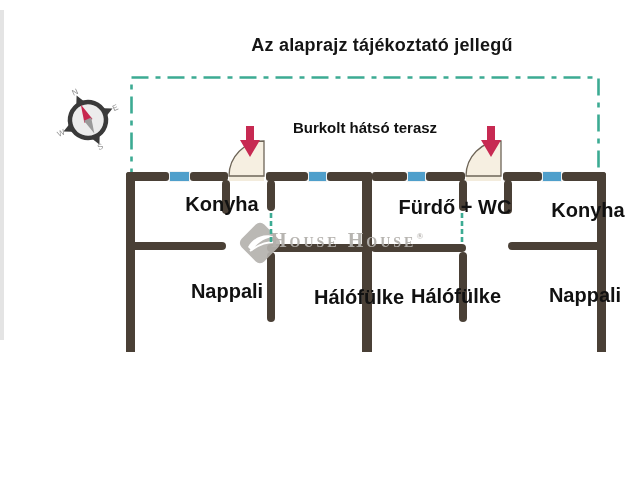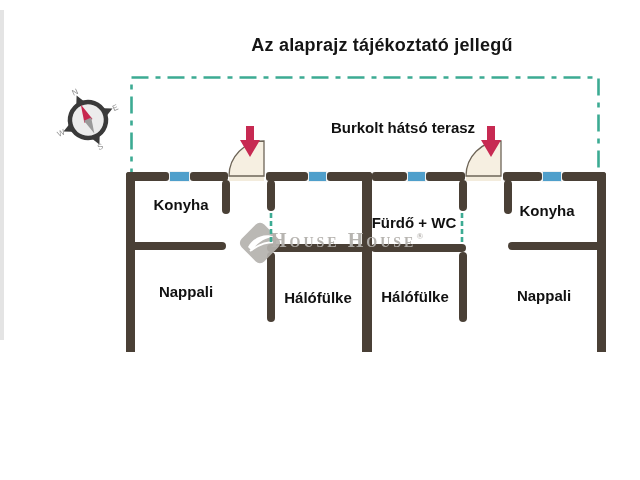--- a/index.html
+++ b/index.html
@@ -13,30 +13,31 @@
     left:126px;top:35px;width:512px;text-align:center;
     font-size:18px;font-weight:bold;color:#151515;letter-spacing:.2px;z-index:9;
   }
   
   #edge-strip{left:0;top:10px;width:4px;height:330px;background:#e4e4e4;z-index:0;}
   
   .terrace-label{
     font-size:15px;font-weight:bold;color:#111;white-space:nowrap;z-index:9;
     transform:translate(-50%,-50%);
   }
-  #terrace-back{left:365px;top:127px;margin-left:38px;}
+  #terrace-back{left:365px;top:127px;}
   #terrace-front{left:365px;top:418px;}
   
   .room-label{
-    font-size:15px;font-weight:bold;color:#111;white-space:nowrap;z-index:9;
+    font-size:20px;font-weight:bold;color:#111;white-space:nowrap;z-index:9;
     transform:translate(-50%,-50%);
+    margin-left:41px;
   }
   .rl-0{left:181px;top:204px;}
   .rl-1{left:321px;top:207px;}
-  .rl-2{left:414px;top:222px;}
+  .rl-2{left:414px;top:207px;}
   .rl-3{left:547px;top:210px;}
   .rl-4{left:186px;top:291px;}
   .rl-5{left:318px;top:297px;}
   .rl-6{left:415px;top:296px;}
   .rl-7{left:544px;top:295px;}
   
   .wall{position:absolute;background:#4a4036;border-radius:3px;z-index:3;}
   .wall.cap{border-radius:4px;}
   
   .window{

